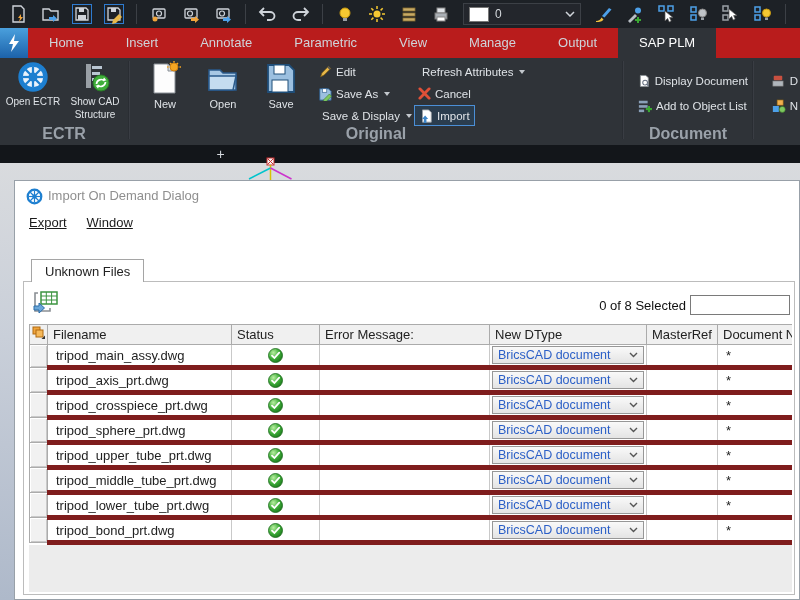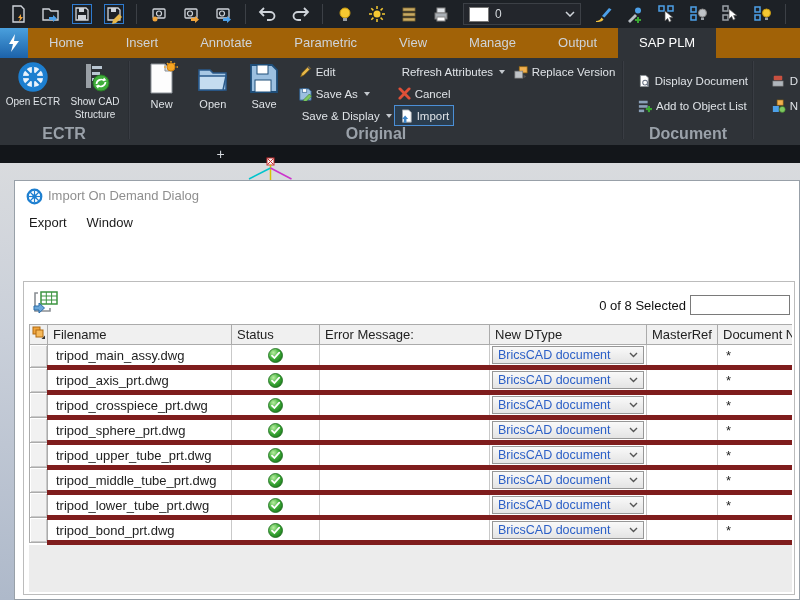--- a/index.html
+++ b/index.html
@@ -9,21 +9,21 @@
 
   
   .qat { position:absolute; left:0; top:0; width:800px; height:28px; background:#1d2126; display:flex; align-items:center; gap:12px; padding-left:8px; }
   .qi { width:20px; height:20px; display:flex; align-items:center; justify-content:center; flex:0 0 auto; }
   .qsep { width:1px; height:20px; background:#3c4046; flex:0 0 auto; }
   .layerbox { width:118px; height:22px; background:#23262c; border:1px solid #3c4046; display:flex; align-items:center; padding:0 5px; gap:6px; flex:0 0 auto; }
   .layerbox .sw { width:20px; height:15px; background:#fff; border:1px solid #777; }
   .layerbox .lv { color:#d5d9de; font-size:12px; flex:1; }
 
   
-  .rtabs { position:absolute; left:0; top:28px; width:800px; height:30px; background:#a16207; display:flex; align-items:stretch; }
+  .rtabs { position:absolute; left:0; top:28px; width:800px; height:30px; background:#b91c1c; display:flex; align-items:stretch; }
   .logo { width:28px; height:30px; display:flex; align-items:center; justify-content:center; background:linear-gradient(180deg,#4aa0dd,#1c62aa); }
   .rtab { padding:0 21px; line-height:30px; font-size:13px; color:#cfd4da; white-space:nowrap; }
   .rtab.active { background:#2f3338; color:#ffffff; }
 
   
   .ribbon { position:absolute; left:0; top:58px; width:800px; height:87px; background:#2f3338; display:flex; color:#dfe3e7; }
   .grp { position:relative; height:87px; flex:0 0 auto; }
   .rdiv { width:2px; height:78px; margin-top:3px; background:linear-gradient(90deg,#22252a,#41454c); flex:0 0 auto; }
   .grplabel { position:absolute; bottom:2px; left:0; width:100%; text-align:center; font-size:16px; font-weight:bold; color:#9aa1a9; }
   .bigbtn { width:50px; display:flex; flex-direction:column; align-items:center; padding-top:3px; }
@@ -43,21 +43,21 @@
   .plustab { display:flex; align-items:center; padding:0 10px; color:#d5d9de; font-size:14px; }
 
   
   .canvas { position:absolute; left:0; top:163px; width:800px; height:437px; background:linear-gradient(180deg,#d9dbde 0%,#c9cfd9 40%,#aeb9ca 100%); }
 
   
   .dialog { position:absolute; left:14px; top:180px; width:786px; height:420px; background:#fff; border:1px solid #98a0a8; z-index:2; }
   .dtitle { position:absolute; left:0; top:0; width:100%; height:28px; }
   .dtitle .ttl { position:absolute; left:33px; top:7px; font-size:13px; color:#8f8f8f; }
   .dmenu { position:absolute; left:0; top:30px; height:24px; display:flex; gap:4px; padding-left:6px; }
-  .dmenu span { padding:4px 8px; font-size:13px; color:#1a1a1a; }
+  .dmenu span { padding:4px 8px; font-size:13px; color:#1a1a1a;text-decoration:underline; }
   .utab { position:absolute; left:16px; top:78px; height:23px; padding:4px 13px 0; background:#fff; border:1px solid #a5a5a5; border-bottom:none; font-size:13px; z-index:3; }
   .panel { position:absolute; left:8px; top:100px; width:772px; height:314px; border:1px solid #bcbcbc; background:#fff; }
   .selsum { position:absolute; top:16px; right:108px; font-size:13px; color:#111; }
   .filter { position:absolute; top:13px; right:4px; width:100px; height:20px; border:1px solid #7a7a7a; font-family:inherit; font-size:12px; padding:0 3px; }
   .tblbtn { position:absolute; left:8px; top:6px; width:28px; height:28px; }
 
   .table-region { position:absolute; left:5px; top:42px; right:2px; bottom:2px; background:#ececec; overflow:hidden; }
   table { border-collapse:collapse; table-layout:fixed; width:808px; background:#fff; border:1px solid #ababab; }
   th { height:20px; background:#f0f0f0; border:1px solid #ababab; font-weight:normal; text-align:left; padding:0 5px; font-size:13px; white-space:nowrap; overflow:hidden; }
   td { height:22px; border-right:1px solid #c9c9c9; border-bottom:5px solid #7f1d1d; font-size:13px; white-space:nowrap; overflow:hidden; }
@@ -375,30 +375,20 @@
         <span>Cancel</span>
       </span>
       <span class="sbtn hl" style="align-self:flex-start;">
         <svg width="14" height="14" viewBox="0 0 16 16">
             <path d="M4 1h7l3 3v11H4z" fill="#fff" stroke="#9aa0a6"></path>
             <path d="M5.5 16v-4.5H3.5L7 7.5l3.5 4H8.5V16z" fill="#3d85c8"></path>
           </svg>
         <span>Import</span>
       </span>
     </div>
-    <div class="scol" style="width:130px;">
-      <span class="sbtn">
-        <svg width="14" height="14" viewBox="0 0 16 16">
-            <rect x="6" y="2" width="9" height="7" fill="#f0b050" stroke="#9a6a10" stroke-width="0.8"></rect>
-            <rect x="1" y="7" width="9" height="8" fill="#c0c4c8" stroke="#777" stroke-width="0.8"></rect>
-            <path d="M11 11l3 2-3 2z" fill="#555"></path>
-          </svg>
-        <span>Replace Version</span>
-      </span>
-    </div>
     <span class="grplabel">Original</span>
   </div>
 
   <span class="rdiv"></span>
 
   <div class="grp" style="width:128px;">
     <div class="scol" style="padding-left:10px; padding-top:12px; gap:4px;">
       <span class="sbtn">
         <svg width="14" height="14" viewBox="0 0 16 16">
             <path d="M3 1h7l3 3v11H3z" fill="#fff" stroke="#8a9096"></path>
@@ -481,20 +471,21 @@
         </g>
         <circle cx="10" cy="10" r="2.6" fill="#1d7fd0"></circle>
       </svg>
     <span class="ttl">Import On Demand Dialog</span>
   </div>
   <div class="dmenu">
     <span>Export</span>
     <span>Window</span>
   </div>
 
+  <div class="utab">Unknown Files</div>
 
   <div class="panel">
     <span class="tblbtn">
       <svg width="27" height="27" viewBox="0 0 27 27">
         <path d="M6 5H3v18h15v-3" fill="none" stroke="#8a8f94" stroke-width="1.6"></path>
         <rect x="9" y="4" width="16" height="12" fill="#fff" stroke="#3c9440" stroke-width="1.5"></rect>
         <path d="M9 8h16M9 12h16M14.3 4v12M19.6 4v12" stroke="#3c9440" stroke-width="1"></path>
         <path d="M2 18h5v-3l5.5 5L7 25v-3H2z" fill="#6aa6d8" stroke="#2b6ca8"></path>
       </svg>
     </span>

